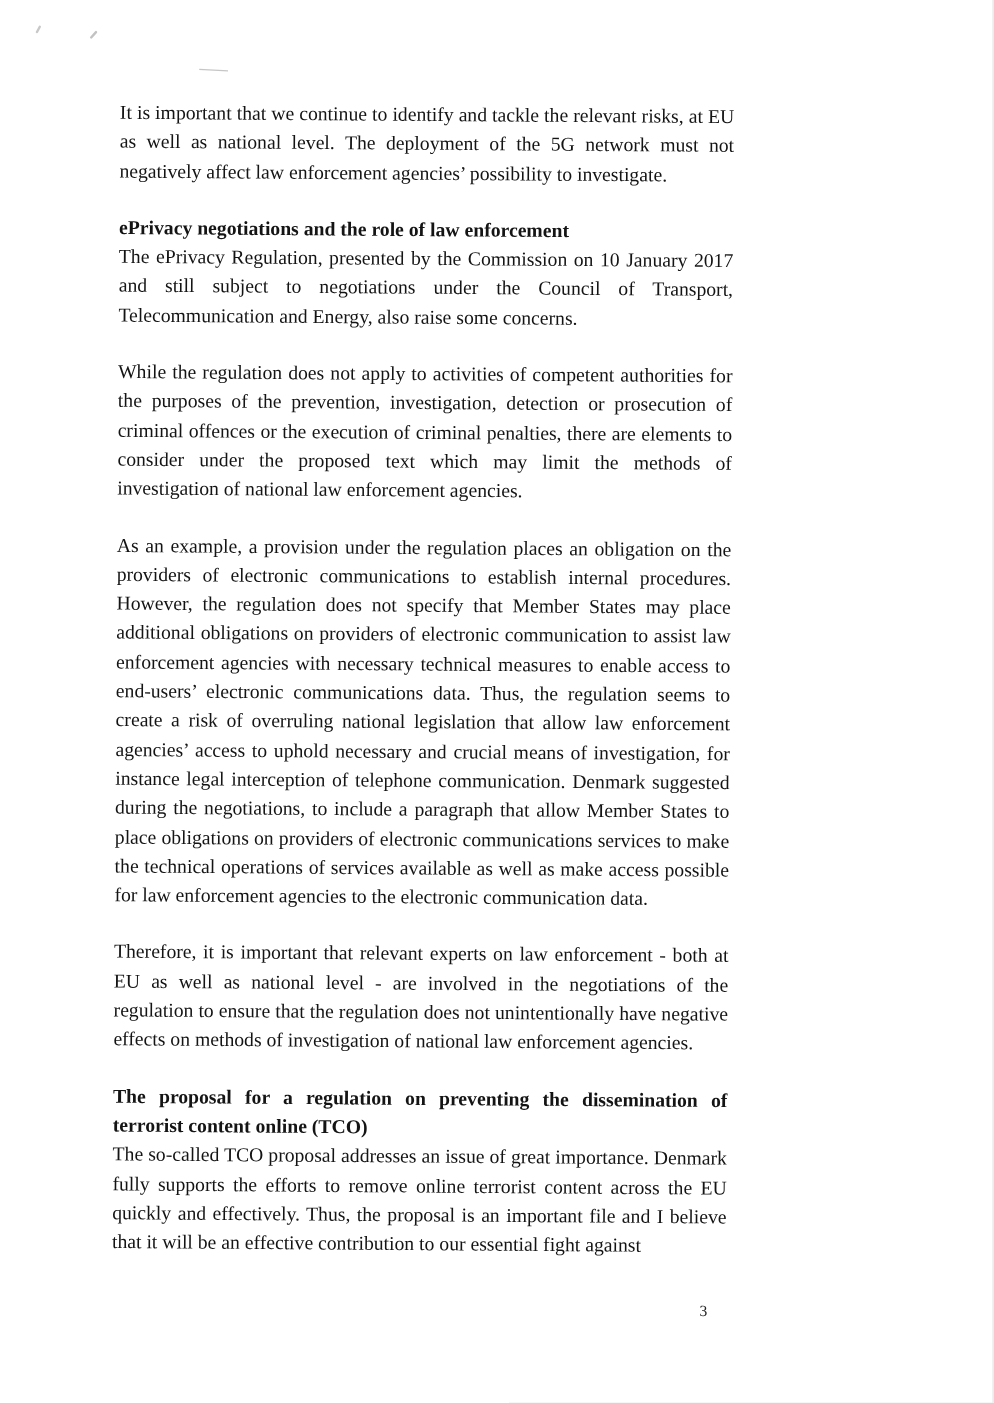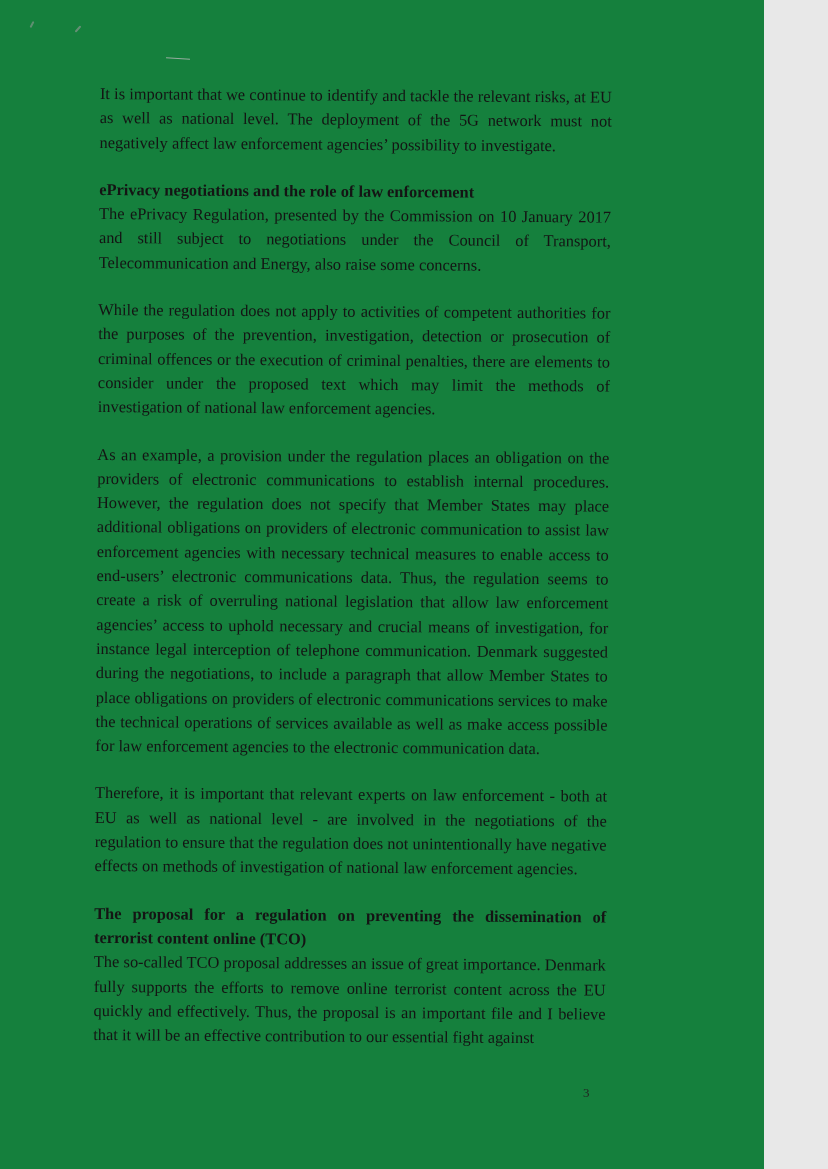--- a/index.html
+++ b/index.html
@@ -11,23 +11,23 @@
       width: 828px;
       height: 1169px;
       position: relative;
       overflow: hidden;
       font-family: "Liberation Serif", serif;
     }
     .page {
       position: absolute;
       left: 0;
       top: 0;
-      width: 764px;
+      width: 827px;
       height: 1169px;
-      background: #15803d;
+      background: #ffffff;
     }
     .content {
       position: absolute;
       left: 100px;
       top: 82px;
       width: 512px;
       transform: rotate(0.4deg);
       transform-origin: top left;
       color: #141414;
     }

